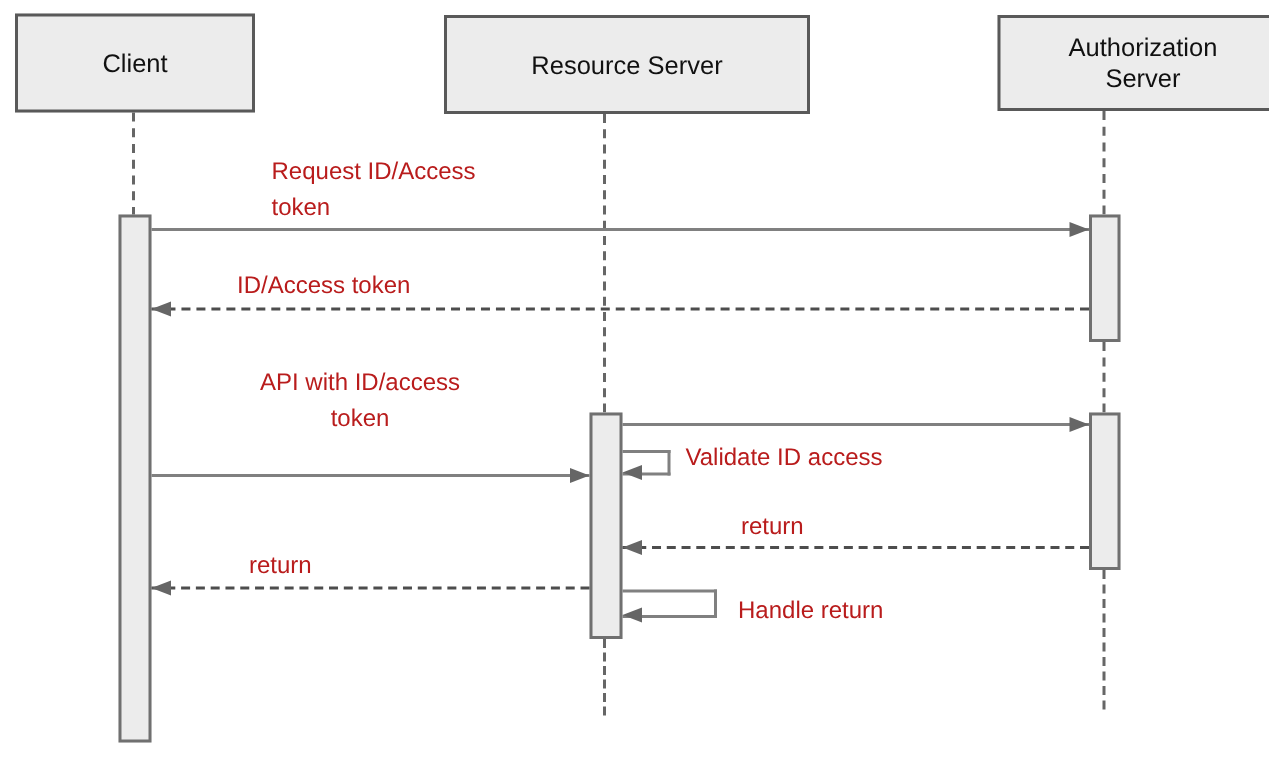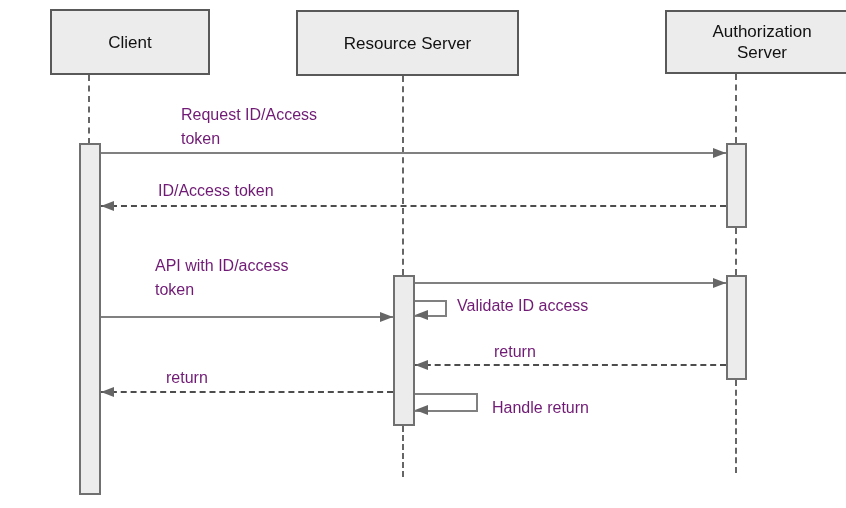--- a/index.html
+++ b/index.html
@@ -81,34 +81,34 @@
     border-top: 2px solid #808080;
     border-right: 2px solid #808080;
     border-bottom: 2px solid #808080;
   }
 
   
   .msg-label {
     position: absolute;
     font-size: 16px;
     line-height: 24px;
-    color: #701a75;
+    color: #b91c1c;
     white-space: normal;
   }
   .nowrap { white-space: nowrap; text-align: center; }
 </style>
 </head>
 <body>
 
 <div id="canvas">
 
-  <div class="actor" style="left:10px; top:9px; width:160px; height:66px;margin-left:40px;">
+  <div class="actor" style="left:10px; top:9px; width:160px; height:66px;">
     <span class="lbl">Client</span>
   </div>
-  <div class="actor" style="left:296px; top:10px; width:223px; height:66px;">
+  <div class="actor" style="left:296px; top:10px; width:244px; height:66px;">
     <span class="lbl">Resource Server</span>
   </div>
   <div class="actor" style="left:640px; top:10px; width:194px; height:64px;margin-left:25px;">
     <span class="lbl" style="max-width:130px;">Authorization Server</span>
   </div>
 
   <div class="lifeline" style="left:88px; top:75px; height:69px;"></div>
   <div class="lifeline" style="left:402px; top:76px; height:199px;"></div>
   <div class="lifeline" style="left:402px; top:426px; height:51px;"></div>
   <div class="lifeline" style="left:735px; top:74px; height:69px;"></div>
@@ -123,21 +123,21 @@
   <div class="mline" style="left:101px; top:152px; width:625px;"></div>
   <div class="arrow-right" style="left:713px; top:148px;"></div>
   <div class="msg-label" style="left:181px; top:103px; width:175px;">Request ID/Access token</div>
 
   <div class="mline dashed" style="left:101px; top:205px; width:625px;"></div>
   <div class="arrow-left" style="left:101px; top:201px;"></div>
   <div class="msg-label nowrap" style="left:158px; top:179px;">ID/Access token</div>
 
   <div class="mline" style="left:101px; top:316px; width:292px;"></div>
   <div class="arrow-right" style="left:380px; top:312px;"></div>
-  <div class="msg-label" style="left:155px; top:254px; width:170px;">API with ID/access token</div>
+  <div class="msg-label" style="left:155px; top:244px; width:170px;text-align:center;">API with ID/access token</div>
 
   <div class="mline" style="left:415px; top:282px; width:311px;"></div>
   <div class="arrow-right" style="left:713px; top:278px;"></div>
 
   <div class="selfloop" style="left:415px; top:300px; width:32px; height:17px;"></div>
   <div class="arrow-left" style="left:415px; top:310px;"></div>
   <div class="msg-label nowrap" style="left:457px; top:294px;">Validate ID access</div>
 
   <div class="mline dashed" style="left:415px; top:364px; width:311px;"></div>
   <div class="arrow-left" style="left:415px; top:360px;"></div>

